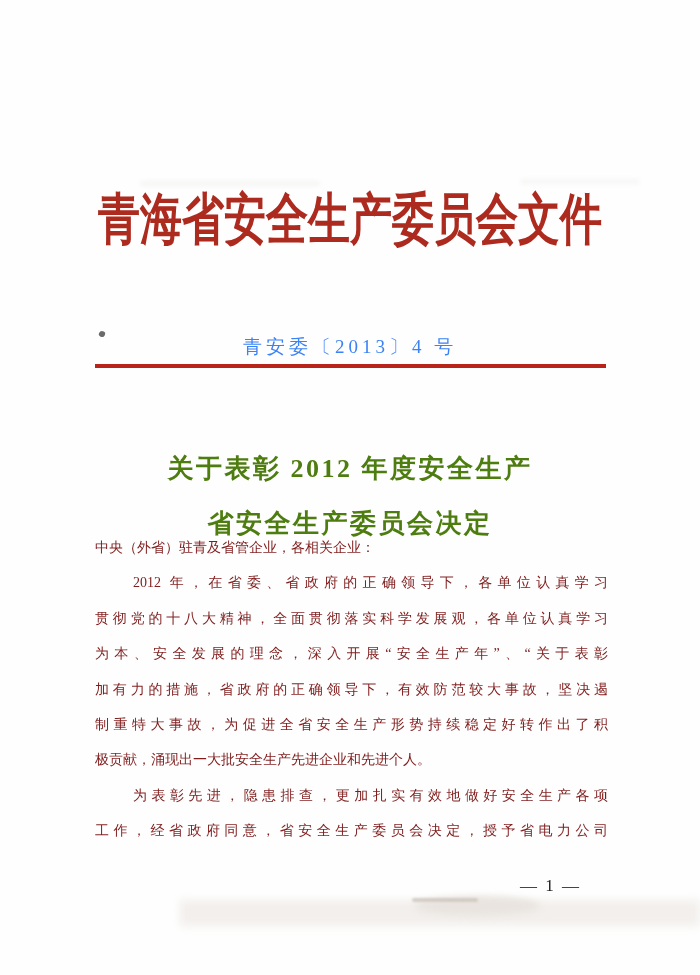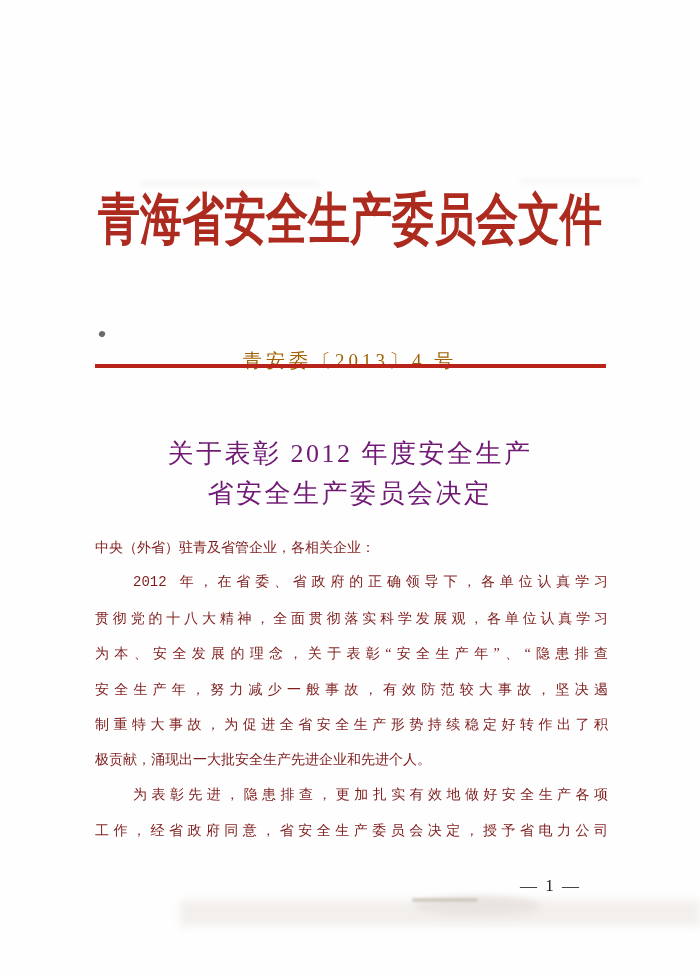--- a/index.html
+++ b/index.html
@@ -17,52 +17,52 @@
     text-align:center;
     font-size:42px;font-weight:bold;
     color:var(--red,#ad2a1f);
     letter-spacing:0px;
     transform:scaleY(1.32);
     transform-origin:center top;
     white-space:nowrap;
   }
   
   .doc-number{
-    position:absolute;top:348px;left:0;width:700px;
+    position:absolute;top:334px;left:0;width:700px;
     text-align:center;
     font-size:19px;
     letter-spacing:4px;
-    color:#a16207;
+    color:#3b82f6;
   }
   
   .red-rule{
     position:absolute;top:364px;left:95px;width:511px;height:4px;
     background:var(--rule,#b9241a);
   }
   
   .title-block{position:absolute;top:434px;left:0;width:700px;text-align:center;}
   .title-line{
-    font-size:26px;font-weight:normal;letter-spacing:2.5px;
-    line-height:40px;color:#701a75;
+    font-size:26px;font-weight:bold;letter-spacing:2.5px;
+    line-height:40px;color:#4d7c0f;margin-top:15px;
   }
   
   .body-block{
     position:absolute;top:530px;left:95px;width:513px;
     font-size:14px;color:#7f1d1d;
   }
   .bline{
     height:35.4px;line-height:35.4px;
     white-space:nowrap;
   }
   .bline.just{
     white-space:normal;
     text-align:justify;
     text-align-last:justify;
   }
-  .bline.ind{padding-left:38px;font-family:Liberation Mono, monospace;}
+  .bline.ind{padding-left:38px;}
   
   .page-number{
     position:absolute;top:876px;left:520px;
     font-size:17px;letter-spacing:2px;color:#222;
     white-space:nowrap;
   }
   
   .speck{
     position:absolute;top:331px;left:99px;width:6px;height:6px;
     background:#3a3a3a;border-radius:60% 40% 55% 45%;
@@ -107,22 +107,22 @@
 
   <div class="title-block">
     <div class="title-line">关于表彰 2012 年度安全生产</div>
     <div class="title-line">省安全生产委员会决定</div>
   </div>
 
   <div class="body-block">
     <div class="bline">中央（外省）驻青及省管企业，各相关企业：</div>
     <div class="bline just ind">2012 年，在省委、省政府的正确领导下，各单位认真学习</div>
     <div class="bline just">贯彻党的十八大精神，全面贯彻落实科学发展观，各单位认真学习</div>
-    <div class="bline just">为本、安全发展的理念，关于表彰“安全生产年”、“隐患排查</div>
-    <div class="bline just">安全生产年，努力减少一般事故，有效防范较大事故，坚决遏</div>
+    <div class="bline just">为本、安全发展的理念，深入开展“安全生产年”、“关于表彰</div>
+    <div class="bline just">加有力的措施，省政府的正确领导下，有效防范较大事故，坚决遏</div>
     <div class="bline just">制重特大事故，为促进全省安全生产形势持续稳定好转作出了积</div>
     <div class="bline">极贡献，涌现出一大批安全生产先进企业和先进个人。</div>
     <div class="bline just ind">为表彰先进，隐患排查，更加扎实有效地做好安全生产各项</div>
     <div class="bline just">工作，经省政府同意，省安全生产委员会决定，授予省电力公司</div>
   </div>
 
   <div class="page-number">— 1 —</div>
 
   <div class="shadow-band"></div>
   <div class="shadow-blob"></div>

